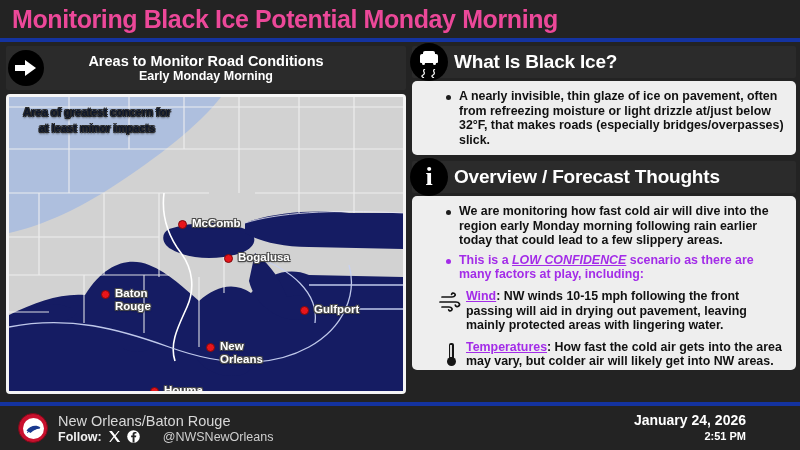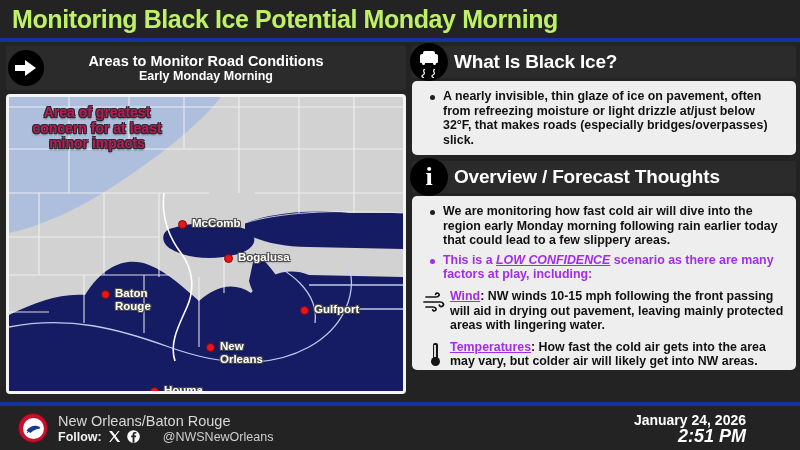--- a/index.html
+++ b/index.html
@@ -10,21 +10,21 @@
     overflow: hidden;
   }
   .page { position: relative; width: 800px; height: 450px; background: #232323; }
 
   
   .header {
     position: absolute; left: 0; top: 0; width: 800px; height: 38px;
     background: #232323; display: flex; align-items: center;
   }
   .header-title {
-    color: #bef264; font-size: 25px; font-weight: bold;
+    color: #ec4899; font-size: 25px; font-weight: bold;
     letter-spacing: -0.4px; padding-left: 12px; white-space: nowrap;
   }
   .header-rule {
     position: absolute; left: 0; top: 38px; width: 800px; height: 4px;
     background: #1433a0;
   }
 
   
   .map-col { position: absolute; left: 6px; top: 46px; width: 400px; height: 350px; }
 
@@ -55,21 +55,21 @@
   .map-frame {
     position: relative; width: 400px; height: 300px; margin-top: 4px;
     background: #f4f4f4; border-radius: 4px; overflow: hidden;
     padding: 3px;
   }
   .map-canvas { position: relative; width: 100%; height: 100%; overflow: hidden; background: #d2d2d2; }
   .map-canvas svg { display: block; width: 100%; height: 100%; }
 
   .concern-text {
     position: absolute; left: 14px; top: 8px; width: 148px;
-    color: #be185d; font-size: 14px; font-weight: bold; line-height: 15.5px;
+    color: #0f172a; font-size: 11px; font-weight: bold; line-height: 15.5px;
     text-align: center;
     text-shadow: -1px -1px 0 #2a2a2a, 1px -1px 0 #2a2a2a, -1px 1px 0 #2a2a2a,
                  1px 1px 0 #2a2a2a, 0 2px 2px rgba(0,0,0,.6);
     z-index: 6; pointer-events: none;
   }
 
   .city { position: absolute; z-index: 7; display: flex; align-items: flex-start; }
   .city-dot {
     width: 9px; height: 9px; border-radius: 50%; background: #e8151b;
     border: 1px solid #7e0a0d; flex: 0 0 auto; margin-top: 3px;
@@ -113,21 +113,21 @@
   .skid svg { width: 100%; height: 100%; }
   .skid-a { left: 2px; } .skid-b { left: 12px; }
 
   .info-glyph {
     color: #fff; font-size: 26px; font-weight: bold; line-height: 26px;
     font-family: "Liberation Serif", serif;
   }
 
   .panel {
     width: 384px; background: #eeeeee; border-radius: 5px;
-    padding: 8px 10px 9px 8px; margin-top: 3px;
+    padding: 8px 10px 9px 24px; margin-top: 3px;
   }
   .bullet-row { display: flex; align-items: flex-start; margin-bottom: 5px; }
   .bullet-row:last-child { margin-bottom: 0; }
   .bdot {
     flex: 0 0 auto; width: 5px; height: 5px; border-radius: 50%;
     background: #1d1d1d; margin: 6px 8px 0 10px;
   }
   .bdot.purple { background: #a32ce8; }
   .btext { font-size: 12.4px; line-height: 14.6px; color: #111; font-weight: bold; }
   .btext.purple { color: #a32ce8; }
@@ -174,21 +174,21 @@
   .nws-seal-inner svg { width: 19px; height: 19px; }
   .footer-texts { margin-left: 10px; }
   .office-name { color: #d8d8d8; font-size: 14.5px; line-height: 16px; }
   .follow-row { display: flex; align-items: center; margin-top: 1px; }
   .follow-lbl { color: #f0f0f0; font-size: 12.5px; font-weight: bold; }
   .sm-ico { margin-left: 6px; display: inline-flex; align-items: center; }
   .sm-ico svg { width: 13px; height: 13px; }
   .handle { color: #cfcfcf; font-size: 12.5px; margin-left: 23px; }
   .footer-right { text-align: right; }
   .fr-date { color: #fff; font-size: 14px; font-weight: bold; line-height: 16px; }
-  .fr-time { color: #fff; font-size: 18px; font-weight: bold; line-height: 16px; font-style: italic; }
+  .fr-time { color: #fff; font-size: 11px; font-weight: bold; line-height: 16px; }
 </style>
 </head>
 <body>
 
 <div class="page">
 
   <div class="header">
     <div class="header-title">Monitoring Black Ice Potential Monday Morning</div>
   </div>
   <div class="header-rule"></div>

